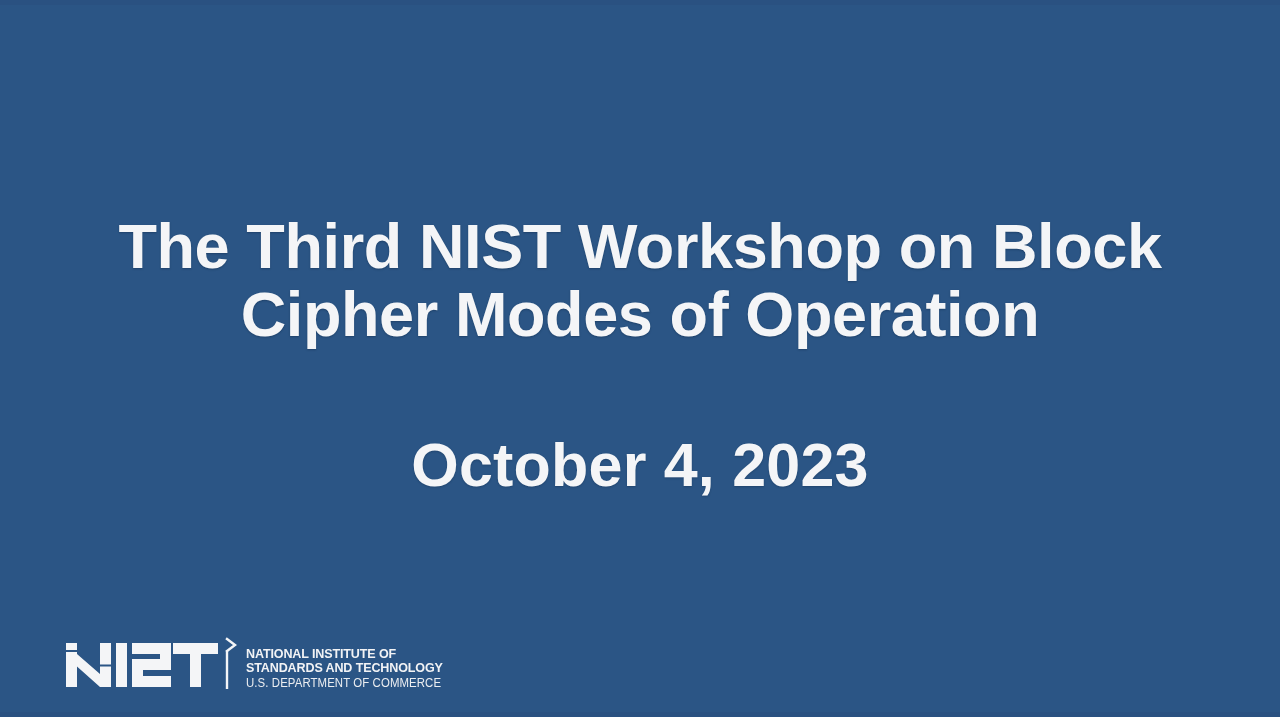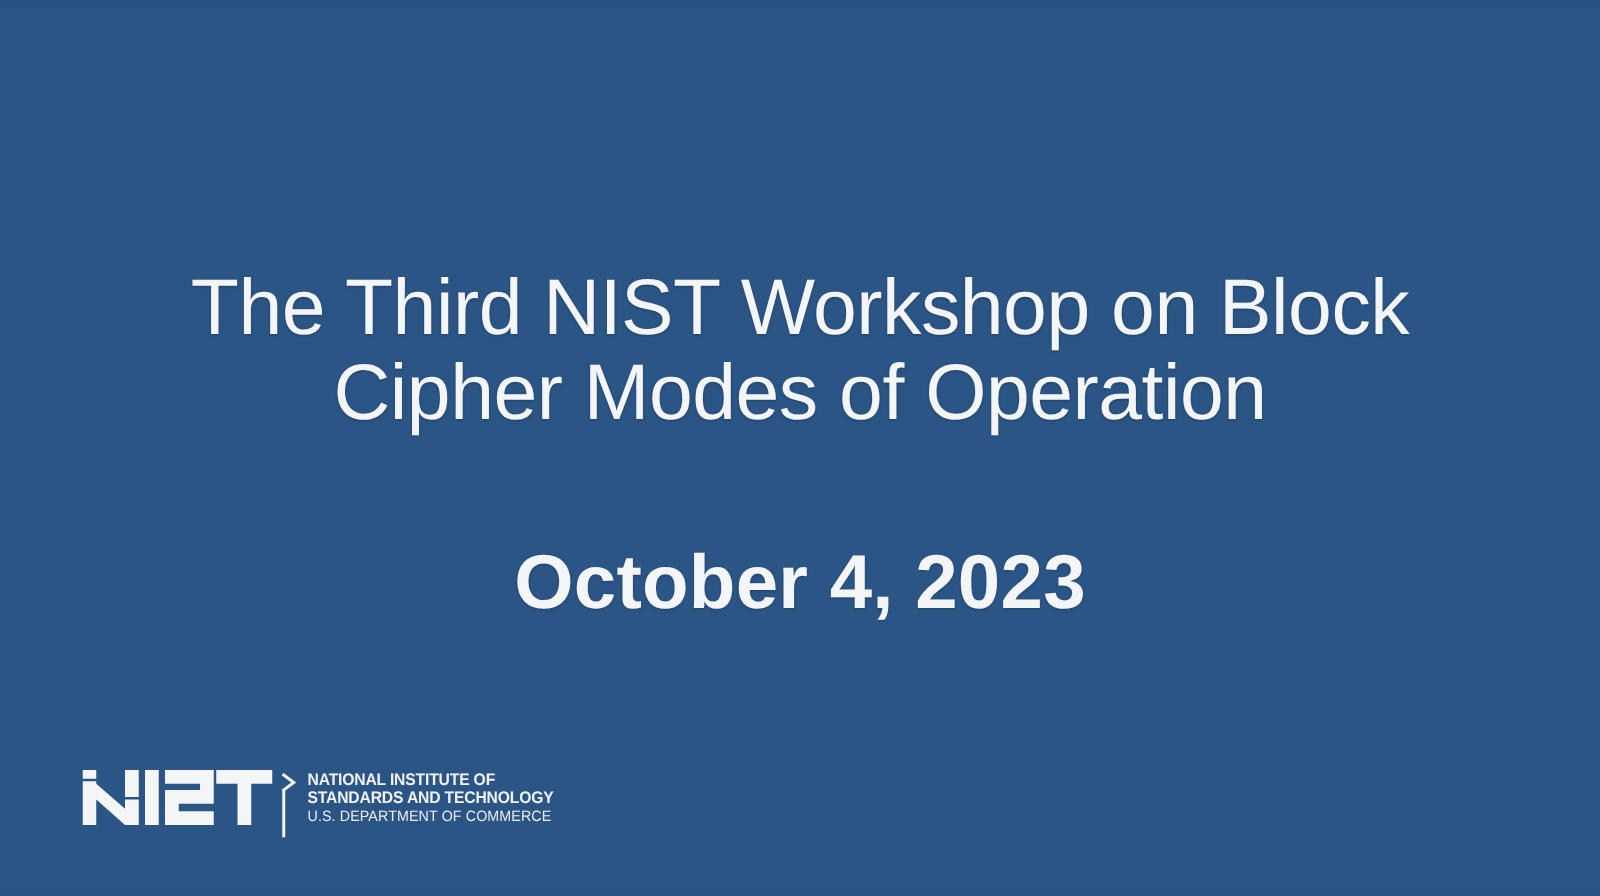--- a/index.html
+++ b/index.html
@@ -38,21 +38,21 @@
     position: absolute;
     left: 0;
     top: 212px;
     width: 1280px;
     text-align: center;
   }
   .slide-title {
     margin: 0;
     padding: 0 60px;
     font-size: 63px;
-    font-weight: normal;
+    font-weight: bold;
     line-height: 1.08;
     letter-spacing: -0.4px;
     color: #f4f5f7;
     text-shadow: 0 1px 2px rgba(10, 30, 55, 0.35);
   }
 
   .date-block {
     position: absolute;
     left: 0;
     top: 432px;
@@ -66,23 +66,23 @@
     line-height: 1.1;
     letter-spacing: 0.2px;
     color: #f4f5f7;
     text-shadow: 0 1px 2px rgba(10, 30, 55, 0.3);
   }
 
   
   .logo {
     position: absolute;
     left: 66px;
-    top: 612px;
+    top: 627px;
     display: flex;
-    align-items: flex-start;
+    align-items: flex-end;
     height: 62px;
   }
   .logo-mark {
     display: block;
     width: 152px;
     height: 50px;
   }
   .logo-divider {
     display: block;
     width: 16px;

